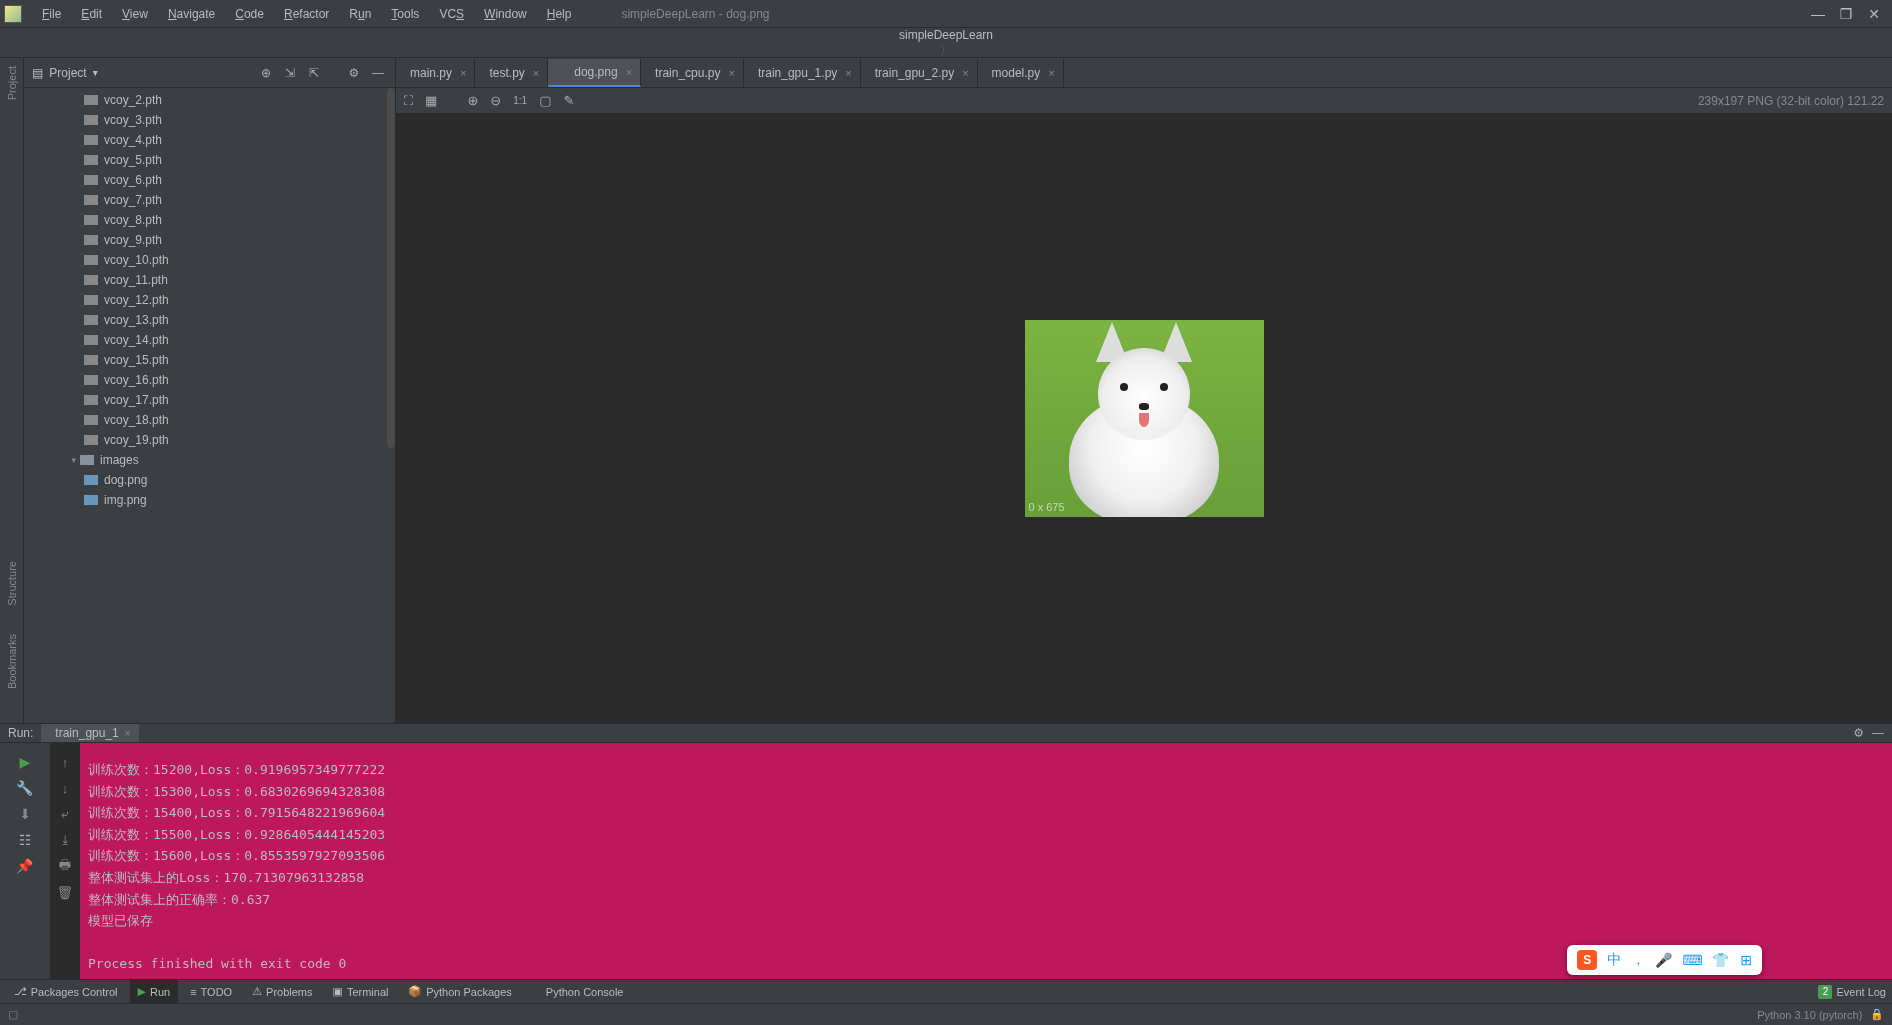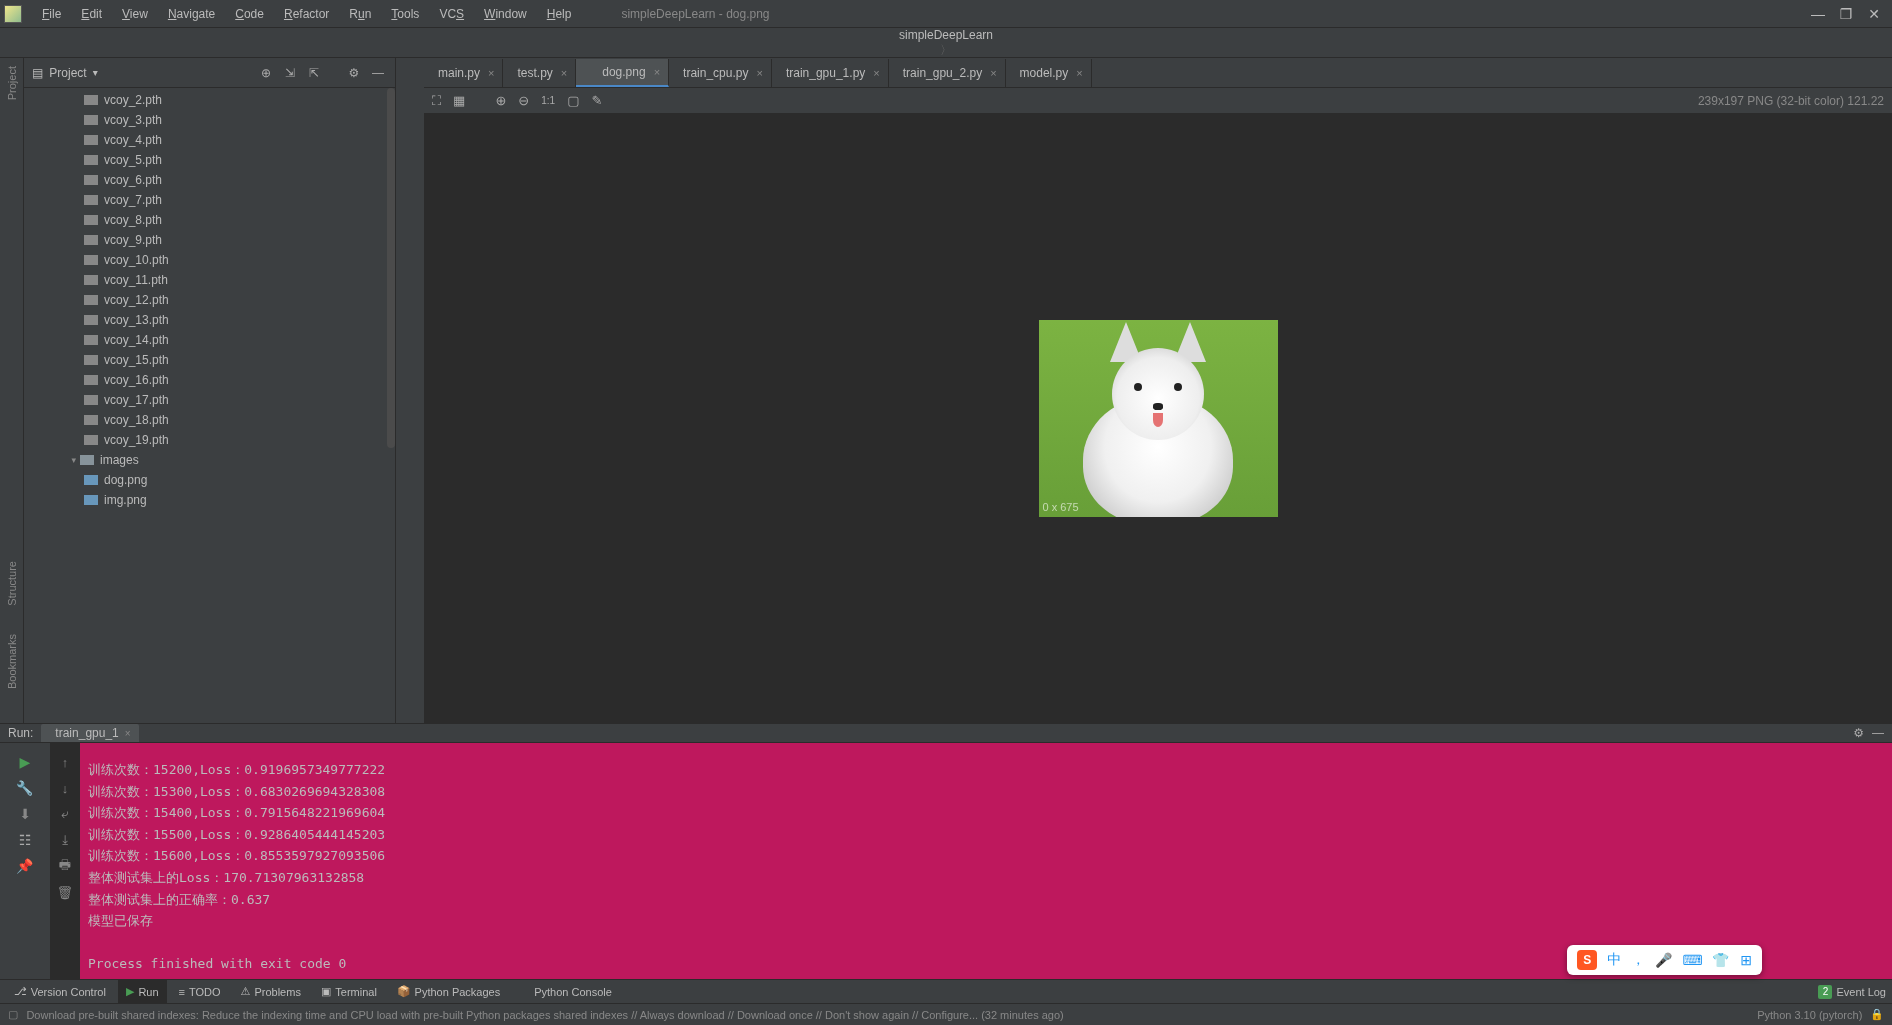--- a/index.html
+++ b/index.html
@@ -35,21 +35,21 @@
 .project-header .tool { width: 18px; height: 18px; color: #aaa; display: flex; align-items: center; justify-content: center; font-size: 12px; }
 .tree { flex: 1; overflow: hidden; position: relative; padding-top: 2px; text-align: right; }
 .tree-scroll { position: absolute; right: 0; top: 0; width: 8px; height: 360px; background: #4b4b4b; border-radius: 4px; }
 .tree-item { display: flex; align-items: center; height: 20px; padding-left: 60px; color: #bbb; gap: 4px; font-size: 12px; }
 .tree-item.folder { padding-left: 40px; }
 .tree-item .chev { width: 12px; color: #888; font-size: 9px; }
 .tree-item .ficon { width: 14px; height: 10px; margin-right: 2px; }
 .tree-item .pth { background: #888; }
 .tree-item .fold { background: #87939a; }
 .tree-item .png { background: #6897bb; }
-.editor { flex: 1; display: flex; flex-direction: column; background: #2b2b2b; min-width: 0; margin-left: 28px; }
+.editor { flex: 1; display: flex; flex-direction: column; background: #2b2b2b; min-width: 0; }
 .tabs { height: 30px; background: #3c3f41; display: flex; align-items: flex-end; border-bottom: 1px solid #2b2b2b; }
 .tab { height: 28px; display: flex; align-items: center; padding: 0 8px; gap: 6px; color: #bbb; border-right: 1px solid #2b2b2b; font-size: 12px; position: relative; }
 .tab.active { background: #4e5254; border-bottom: 2px solid #4a88c7; }
 .tab .close { color: #888; font-size: 11px; margin-left: 2px; }
 .img-toolbar { height: 26px; background: #3c3f41; display: flex; align-items: center; padding: 0 8px; gap: 12px; border-bottom: 1px solid #2b2b2b; }
 .img-toolbar .tool { color: #aaa; font-size: 13px; }
 .img-toolbar .spacer { flex: 1; }
 .img-toolbar .status { color: #888; font-size: 12px; }
 .img-canvas { flex: 1; background: #2b2b2b; display: flex; align-items: center; justify-content: center; }
 .dog-img { width: 239px; height: 197px; background: linear-gradient(#7cb342 0%, #689f38 100%); position: relative; overflow: hidden; }
@@ -348,21 +348,21 @@
 整体测试集上的正确率：0.637
 模型已保存
 
 Process finished with exit code 0</div>
   </div>
 </div>
 
 <div class="bottombar">
   <div class="btn">
       <span>⎇</span>
-      <span>Version Control</span>
+      <span>Packages Control</span>
     </div>
   <div class="btn active">
       <span style="color:#499c54">▶</span>
       <span>Run</span>
     </div>
   <div class="btn">
       <span>≡</span>
       <span>TODO</span>
     </div>
   <div class="btn">
@@ -381,21 +381,20 @@
       <span class="py-icon" style="width:10px;height:10px"></span>
       <span>Python Console</span>
     </div>
   <div class="spacer"></div>
   <span class="event-badge">2</span>
   <span>Event Log</span>
 </div>
 
 <div class="statusbar">
   <span>▢</span>
-  <span>Download pre-built shared indexes: Reduce the indexing time and CPU load with pre-built Python packages shared indexes // Always download // Download once // Don't show again // Configure... (32 minutes ago)</span>
   <div class="spacer"></div>
   <span>Python 3.10 (pytorch)</span>
   <span>🔒</span>
 </div>
 
 <div class="ime-float">
   <span class="s">S</span>
   <span class="blue">中</span>
   <span class="blue">，</span>
   <span class="blue">🎤</span>

